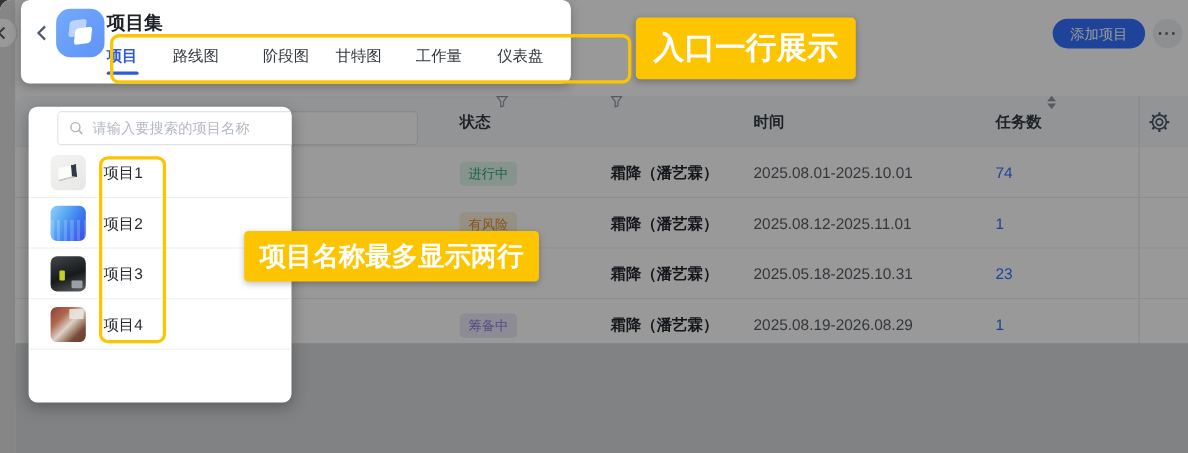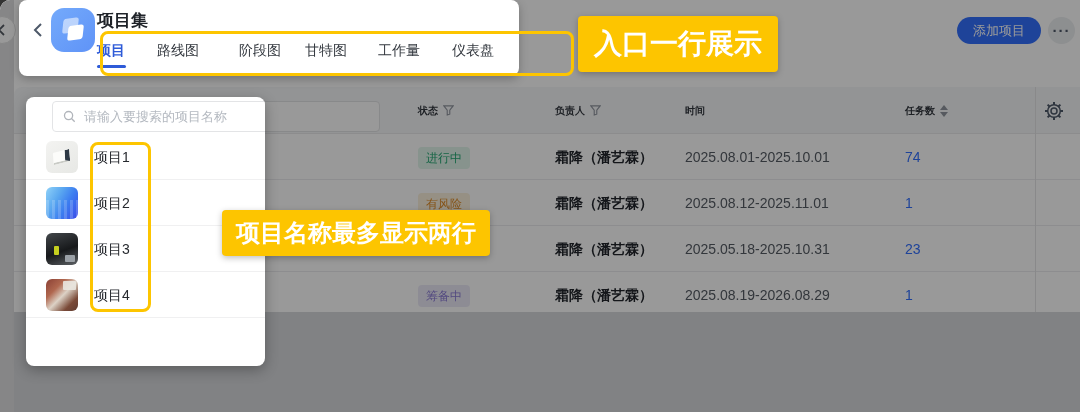--- a/index.html
+++ b/index.html
@@ -18,22 +18,22 @@
              border-radius:14px; background:#3370ff; color:#fff; font-size:13px; cursor:pointer;
              font-family:inherit; z-index:2; }
   .more-btn { position:absolute; left:1048px; top:17px; width:27px; height:27px; border-radius:50%;
               background:#eceef0; color:#4e5969; z-index:2; display:flex; align-items:center;
               justify-content:center; font-size:15px; font-weight:bold; letter-spacing:1px; }
 
   .table-area { position:absolute; left:14px; top:87px; width:1066px; height:225px; background:#fff;
                 border-radius:8px 0 0 0; z-index:1; }
   .thead { position:absolute; left:0; top:0; width:1066px; height:47px; background:#f6f7f9;
            border-bottom:1px solid #e9eaec; border-radius:8px 0 0 0; }
-  .th { position:absolute; top:0; height:47px; line-height:47px; font-size:10px; font-weight:600;
-        color:#33383f; display:flex; align-items:center; gap:5px; }
+  .th { position:absolute; top:0; height:47px; line-height:47px; font-size:14px; font-weight:600;
+        color:#33383f; display:flex; gap:5px; }
   .th-status { left:404px; } .th-owner { left:541px; } .th-time { left:671px; } .th-tasks { left:891px; }
   .funnel { width:11px; height:11px; }
   .sorter { display:inline-flex; flex-direction:column; gap:2px; }
   .sorter i { display:block; width:0; height:0; border-left:4px solid transparent; border-right:4px solid transparent; }
   .sorter .up { border-bottom:5px solid #8f959e; } .sorter .dn { border-top:5px solid #8f959e; }
 
   .trow { position:absolute; left:0; width:1066px; height:46px; background:#fff;
           border-bottom:1px solid #ececee; }
   .trow:nth-of-type(2) { top:47px; } .trow:nth-of-type(3) { top:93px; }
   .trow:nth-of-type(4) { top:139px; } .trow:nth-of-type(5) { top:185px; }
@@ -128,21 +128,20 @@
 
   <div class="table-area">
     <div class="thead">
       <div class="th th-status">
         <span>状态</span>
         <svg class="funnel" viewBox="0 0 12 12">
             <path d="M1 1h10L7.4 5.6V10l-2.8 1V5.6Z" fill="none" stroke="#8f959e" stroke-width="1.2"></path>
           </svg>
       </div>
       <div class="th th-owner">
-        <span>负责人</span>
         <svg class="funnel" viewBox="0 0 12 12">
             <path d="M1 1h10L7.4 5.6V10l-2.8 1V5.6Z" fill="none" stroke="#8f959e" stroke-width="1.2"></path>
           </svg>
       </div>
       <div class="th th-time">
         <span>时间</span>
       </div>
       <div class="th th-tasks">
         <span>任务数</span>
         <span class="sorter">

